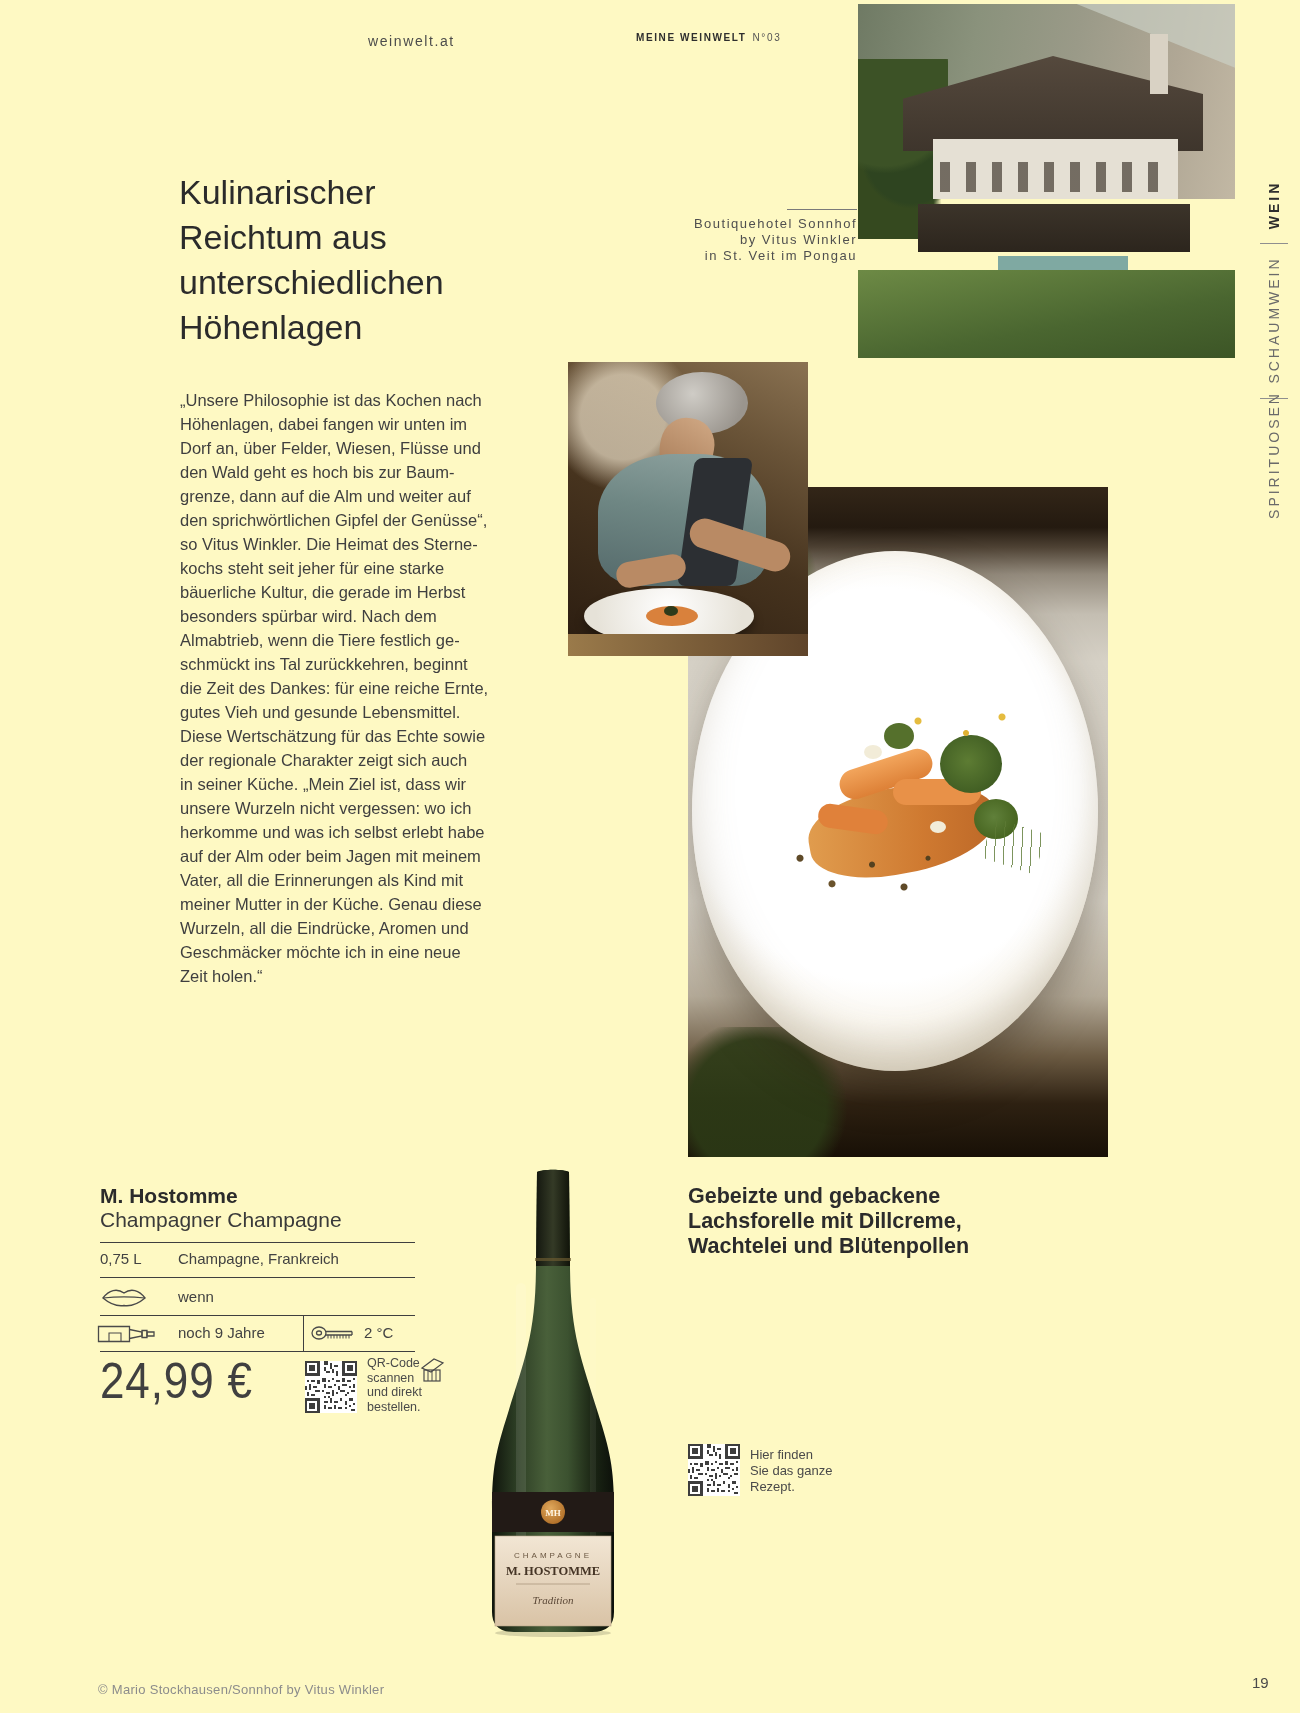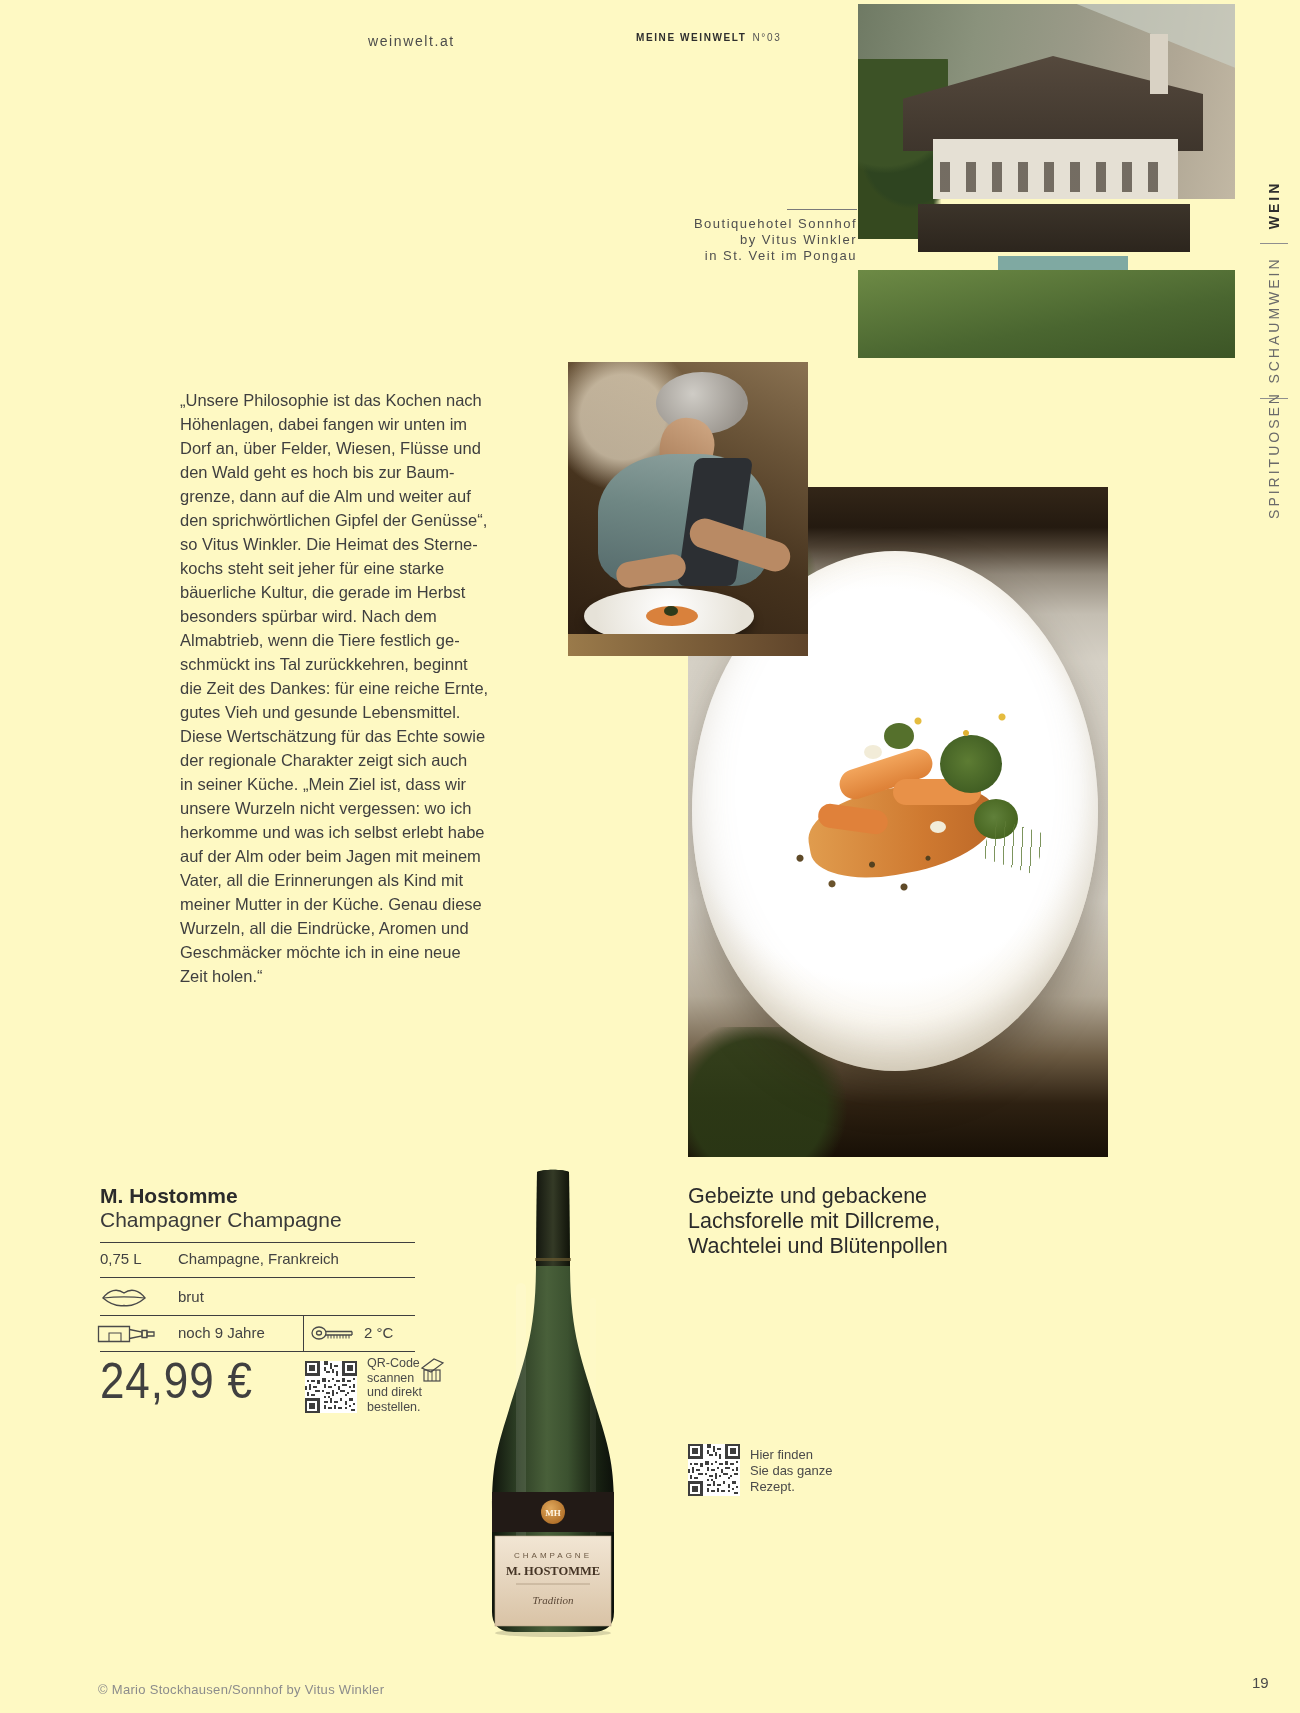--- a/index.html
+++ b/index.html
@@ -39,21 +39,21 @@
   .prodname{left:100px;top:1208px;font-size:21px;color:#3a3a3a;}
   .rule{position:absolute;left:100px;width:315px;height:1px;background:#3f3f3f;}
   .vrule{position:absolute;left:303px;top:1315px;width:1px;height:36px;background:#3f3f3f;}
   .spec{font-size:15px;color:#424242;}
   .price{left:100px;top:1354px;font-size:50px;line-height:54px;color:#404040;
          transform:scaleX(.88);transform-origin:left top;letter-spacing:1px;}
   .qr{position:absolute;color:#3d3d3d;}
   .qrnote{font-size:12.5px;line-height:14.5px;color:#4a4a4a;}
 
   
-  .dishtitle{left:688px;top:1184px;font-size:21.5px;line-height:25px;font-weight:400;color:#2b2b2b;}
+  .dishtitle{left:688px;top:1184px;font-size:21.5px;line-height:25px;font-weight:700;color:#2b2b2b;}
   .dishbody{left:688px;top:1286px;width:360px;font-size:16.5px;line-height:24px;color:#3f3f3f;}
 
   
   .credit{left:98px;top:1682px;font-size:13px;letter-spacing:.3px;color:#8c8c8c;}
   .pagenum{left:1252px;top:1674px;font-size:15px;color:#4a4a4a;}
 
   svg{display:block;}
 </style>
 </head>
 <body>
@@ -90,20 +90,24 @@
     <div class="layer" style="left:85px;top:268px;width:210px;height:14px;background:#8a8272;opacity:.6;"></div>
     <div class="layer" style="left:0;bottom:0;width:100%;height:88px;background:linear-gradient(170deg,#6d8a45,#4a6630 60%,#3c5526);"></div>
   </div>
 
   <div class="vtab active" style="top:205px;">WEIN</div>
   <div class="vtab-div" style="top:243px;"></div>
   <div class="vtab" style="top:320px;">SCHAUMWEIN</div>
   <div class="vtab-div" style="top:398px;"></div>
   <div class="vtab" style="top:455px;">SPIRITUOSEN</div>
 
+  <h1 class="abs title preline" style="margin:0;">Kulinarischer
+Reichtum aus
+unterschiedlichen
+Höhenlagen</h1>
   <div class="abs cap-rule"></div>
   <div class="abs caption preline">Boutiquehotel Sonnhof
 by Vitus Winkler
 in St. Veit im Pongau</div>
   <div class="abs bodytext preline">„Unsere Philosophie ist das Kochen nach
 Höhenlagen, dabei fangen wir unten im
 Dorf an, über Felder, Wiesen, Flüsse und
 den Wald geht es hoch bis zur Baum-
 grenze, dann auf die Alm und weiter auf
 den sprichwörtlichen Gipfel der Genüsse“,
@@ -168,21 +172,21 @@
   <div class="abs spec" style="left:100px;top:1250px;">0,75 L</div>
   <div class="abs spec" style="left:178px;top:1250px;">Champagne, Frankreich</div>
 
   <div class="rule" style="top:1277px;"></div>
   <svg class="abs" style="left:98px;top:1283px;" width="52" height="26" viewBox="0 0 48 26">
     <g fill="none" stroke="#4a4a4a" stroke-width="1.4">
       <path d="M3,15 C9,7 17,5 24,10 C31,5 39,7 45,15 C38,21 31,23.5 24,22.5 C17,23.5 10,21 3,15 Z"></path>
       <path d="M3,15 C17,13.5 31,13.5 45,15" stroke-width="1.1"></path>
     </g>
   </svg>
-  <div class="abs spec" style="left:178px;top:1288px;">brut</div>
+  <div class="abs spec" style="left:178px;top:1288px;">wenn</div>
 
   <div class="rule" style="top:1315px;"></div>
   <svg class="abs" style="left:97px;top:1321px;" width="64" height="26" viewBox="0 0 64 26">
     <g fill="none" stroke="#4a4a4a" stroke-width="1.3">
       <path d="M1.5,5.5 h31 v15 h-31 z"></path>
       <path d="M12,12 h12 v8.5 h-12 z" stroke-width="1.1"></path>
       <path d="M32.5,8.5 L45,11 v4 L32.5,17.5"></path>
       <path d="M45,9.5 h5 v7 h-5 z"></path>
       <path d="M50,11 h7 v4 h-7 z"></path>
     </g>

